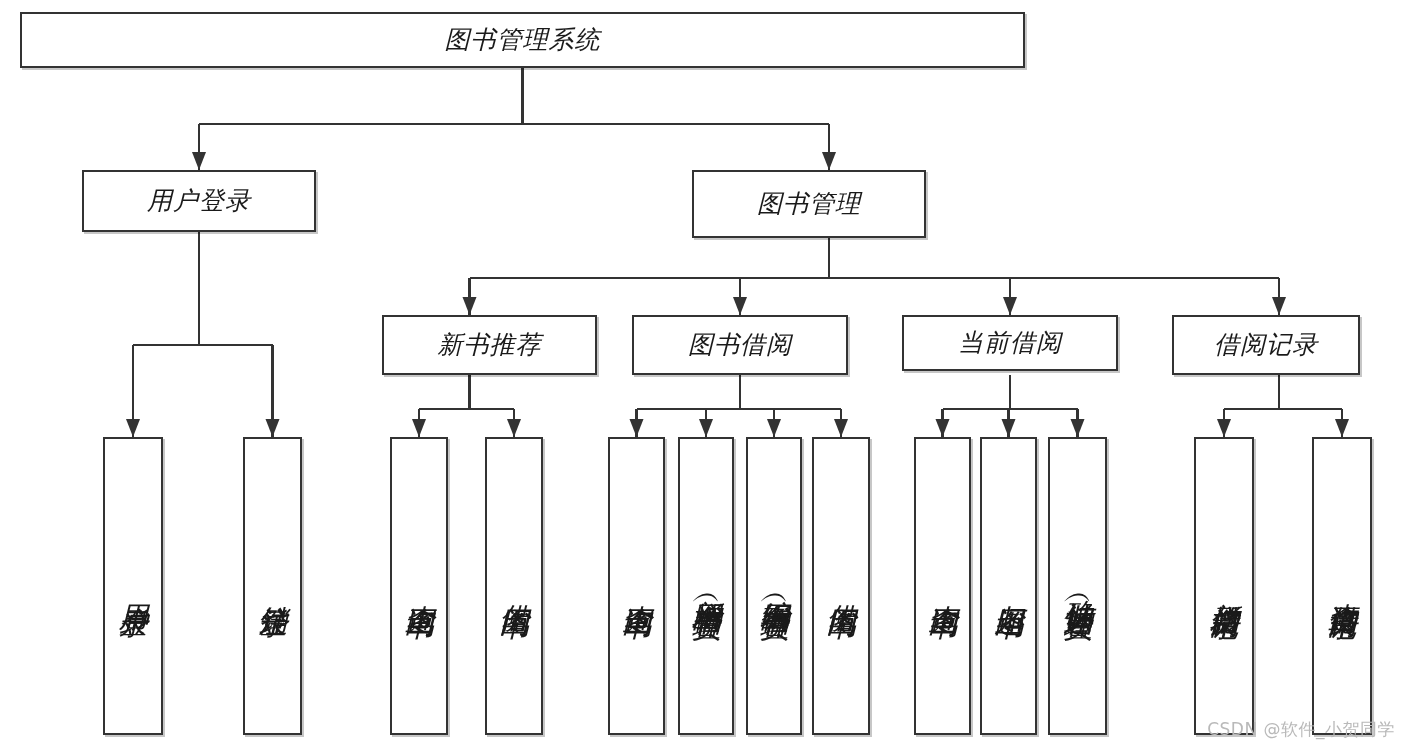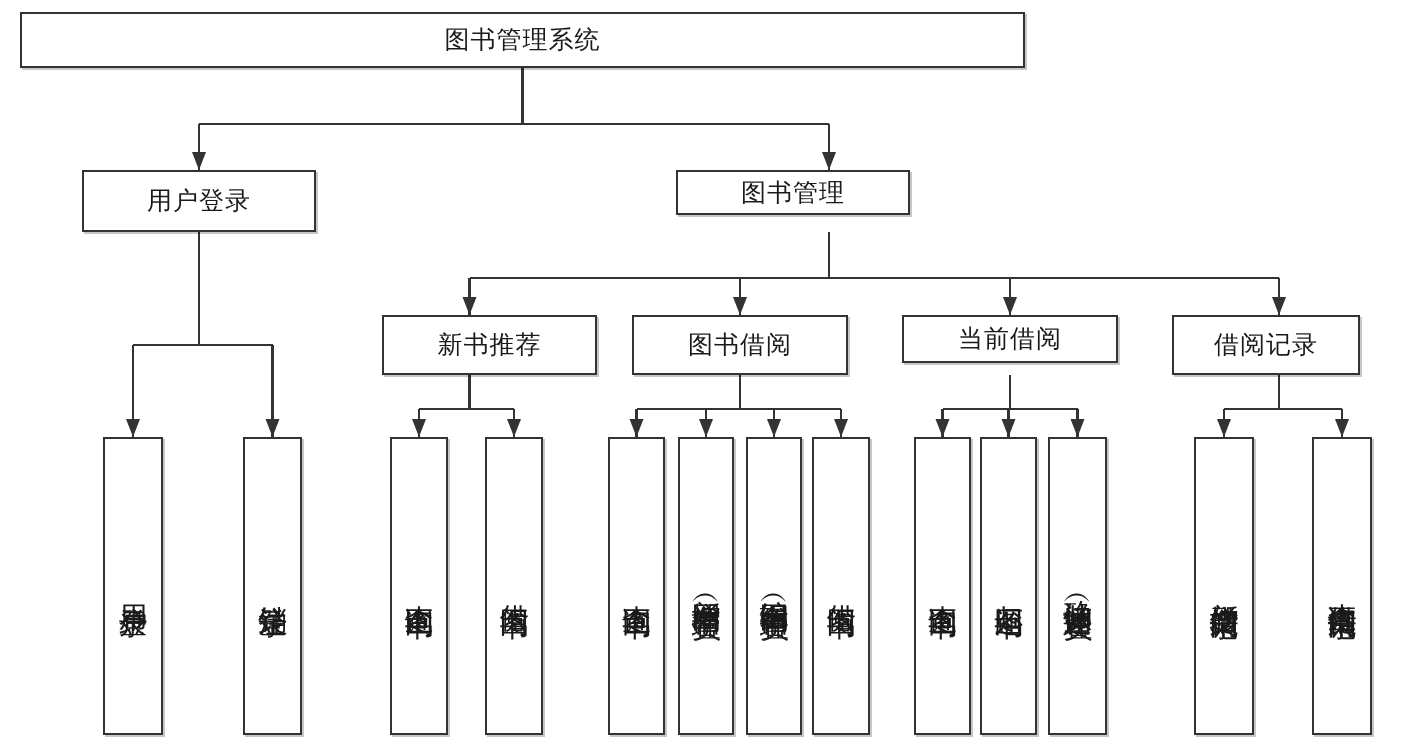--- a/index.html
+++ b/index.html
@@ -31,20 +31,21 @@
     display: flex;
     align-items: center;
     justify-content: center;
     color: #1a1a1a;
   }
   .node .label {
     display: block;
     text-align: center;
     line-height: 1.18;
     white-space: nowrap;
+    font-style: italic;
   }
   .node.horizontal .label {
     font-size: 25px;
     letter-spacing: 1px;
   }
   .node.root .label {
     font-size: 25px;
     letter-spacing: 1px;
   }
   .node.vertical {
@@ -137,30 +138,30 @@
       <line x1="1342" y1="409" x2="1342" y2="437" stroke="#333333" stroke-width="2.5" shape-rendering="crispEdges"></line>
       <polygon points="1335,419 1349,419 1342,437" fill="#333333"></polygon>
     </svg>
   <div id="nodes-layer">
       <div class="node horizontal root" style="left: 20px; top: 12px; width: 1005px; height: 56px;">
         <span class="label">图书管理系统</span>
       </div>
       <div class="node horizontal" style="left: 82px; top: 170px; width: 234px; height: 62px;">
         <span class="label">用户登录</span>
       </div>
-      <div class="node horizontal" style="left: 676px; top: 170px; width: 234px; height: 45px;">
+      <div class="node horizontal" style="left: 692px; top: 170px; width: 234px; height: 68px;">
         <span class="label">图书管理</span>
       </div>
       <div class="node horizontal" style="left: 362px; top: 315px; width: 215px; height: 60px; margin-left: 20px;">
         <span class="label">新书推荐</span>
       </div>
       <div class="node horizontal" style="left: 632px; top: 315px; width: 216px; height: 60px; align-items: center;">
         <span class="label">图书借阅</span>
       </div>
-      <div class="node horizontal" style="left: 902px; top: 315px; width: 216px; height: 48px;">
+      <div class="node horizontal" style="left: 902px; top: 315px; width: 216px; height: 56px;">
         <span class="label">当前借阅</span>
       </div>
       <div class="node horizontal" style="left: 1172px; top: 315px; width: 188px; height: 60px;">
         <span class="label">借阅记录</span>
       </div>
       <div class="node vertical" style="left: 103px; top: 437px; width: 60px; height: 298px;">
         <span class="label">用户登录</span>
       </div>
       <div class="node vertical" style="left: 243px; top: 437px; width: 59px; height: 298px;">
         <span class="label">注销登录</span>
@@ -192,13 +193,14 @@
       <div class="node vertical" style="left: 1048px; top: 437px; width: 59px; height: 298px;">
         <span class="label">确认归还（管理员）</span>
       </div>
       <div class="node vertical" style="left: 1194px; top: 437px; width: 60px; height: 298px;">
         <span class="label">新增借阅记录</span>
       </div>
       <div class="node vertical" style="left: 1312px; top: 437px; width: 60px; height: 298px;">
         <span class="label">查询借阅记录</span>
       </div>
     </div>
+  <div class="watermark">CSDN @软件_小贺同学</div>
 </div>
 
 </body></html>

